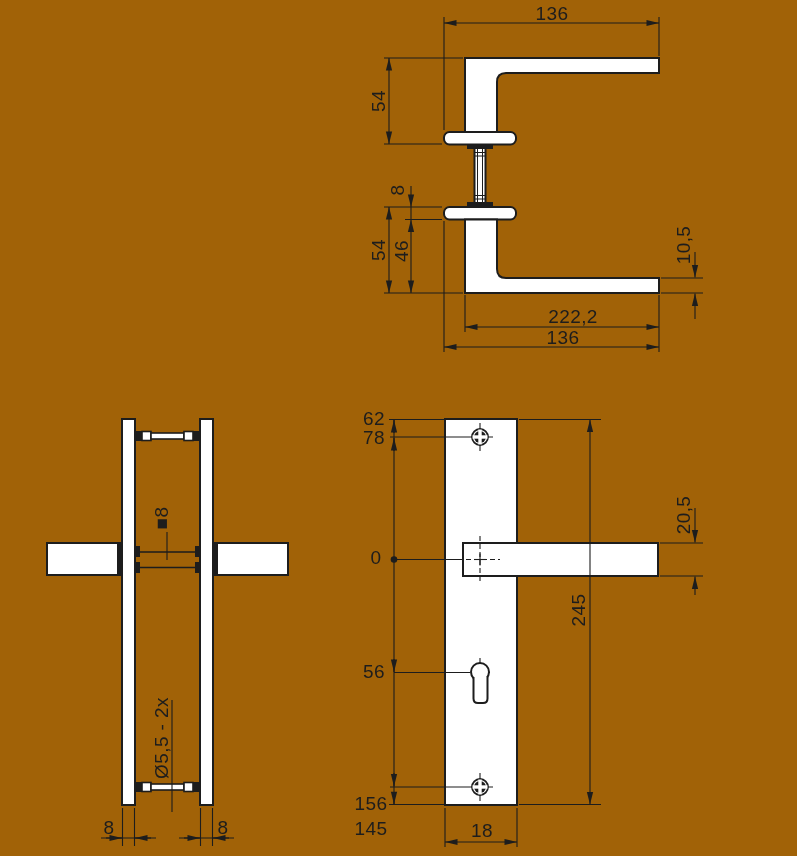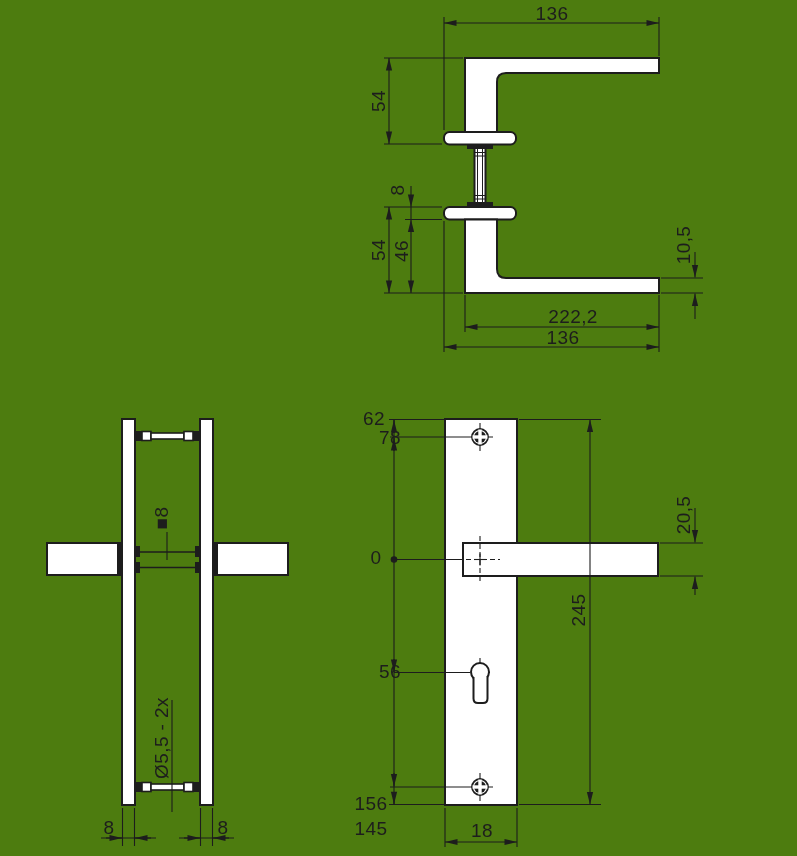--- a/index.html
+++ b/index.html
@@ -1,16 +1,16 @@
 <!DOCTYPE html>
 <html><head>
 <meta charset="utf-8">
 <style>
   html,body{margin:0;padding:0;background:#fff;}
-  #canvas{position:relative;width:797px;height:856px;background:#4d7c0f;overflow:hidden;
+  #canvas{position:relative;width:797px;height:856px;background:#a16207;overflow:hidden;
           font-family:"Liberation Sans", sans-serif;}
   #geom{position:absolute;left:0;top:0;}
   .dimlabel{position:absolute;font-size:19px;line-height:1;color:#1d1d1d;white-space:nowrap;
             transform:translate(-50%,-50%);letter-spacing:0.4px;}
   .rot{transform:translate(-50%,-50%) rotate(-90deg);}
 </style>
 </head>
 <body>
 
 <div id="canvas">
@@ -177,22 +177,22 @@
   <span class="dimlabel rot" style="left:683px;top:245px;">10,5</span>
   <span class="dimlabel" style="left:573px;top:316px;">222,2</span>
   <span class="dimlabel" style="left:563px;top:337px;">136</span>
 
   <span class="dimlabel rot" style="left:161px;top:518px;">■8</span>
   <span class="dimlabel rot" style="left:161px;top:738px;">Ø5,5 - 2x</span>
   <span class="dimlabel" style="left:109px;top:827px;">8</span>
   <span class="dimlabel" style="left:223px;top:827px;">8</span>
 
   <span class="dimlabel" style="left:374px;top:418px;">62</span>
-  <span class="dimlabel" style="left:374px;top:437px;margin-left:16px;">78</span>
+  <span class="dimlabel" style="left:374px;top:437px;">78</span>
   <span class="dimlabel" style="left:376px;top:557px;">0</span>
-  <span class="dimlabel" style="left:374px;top:671px;margin-left:16px;">56</span>
+  <span class="dimlabel" style="left:374px;top:671px;">56</span>
   <span class="dimlabel" style="left:371px;top:828px;">145</span>
   <span class="dimlabel" style="left:371px;top:803px;">156</span>
   <span class="dimlabel rot" style="left:578px;top:610px;">245</span>
   <span class="dimlabel rot" style="left:683px;top:515px;">20,5</span>
   <span class="dimlabel" style="left:482px;top:830px;">18</span>
 
 </div>
 
 </body></html>

